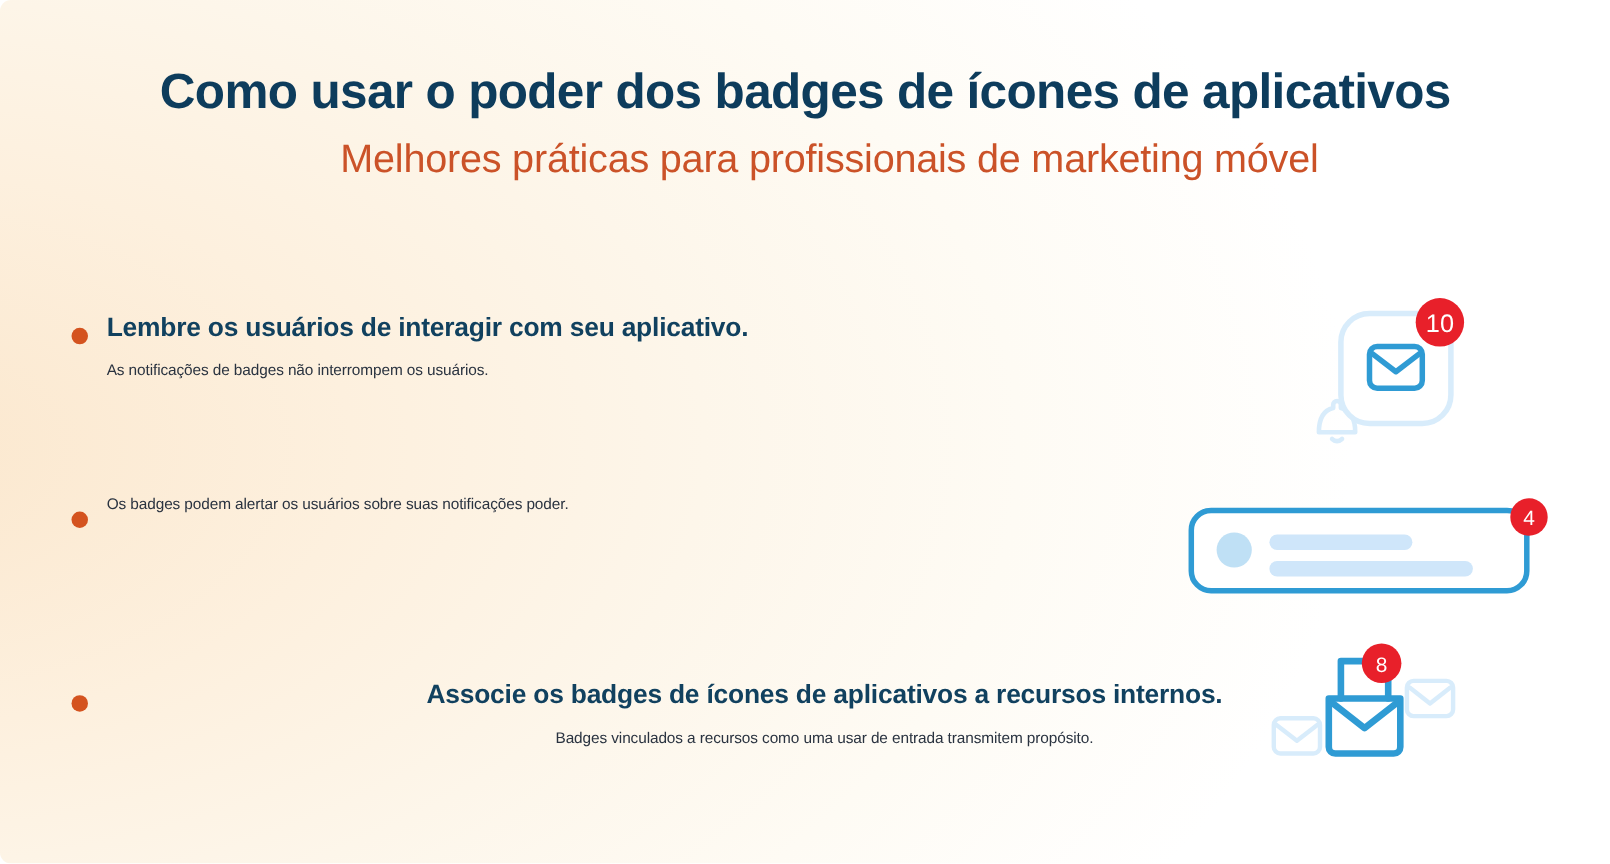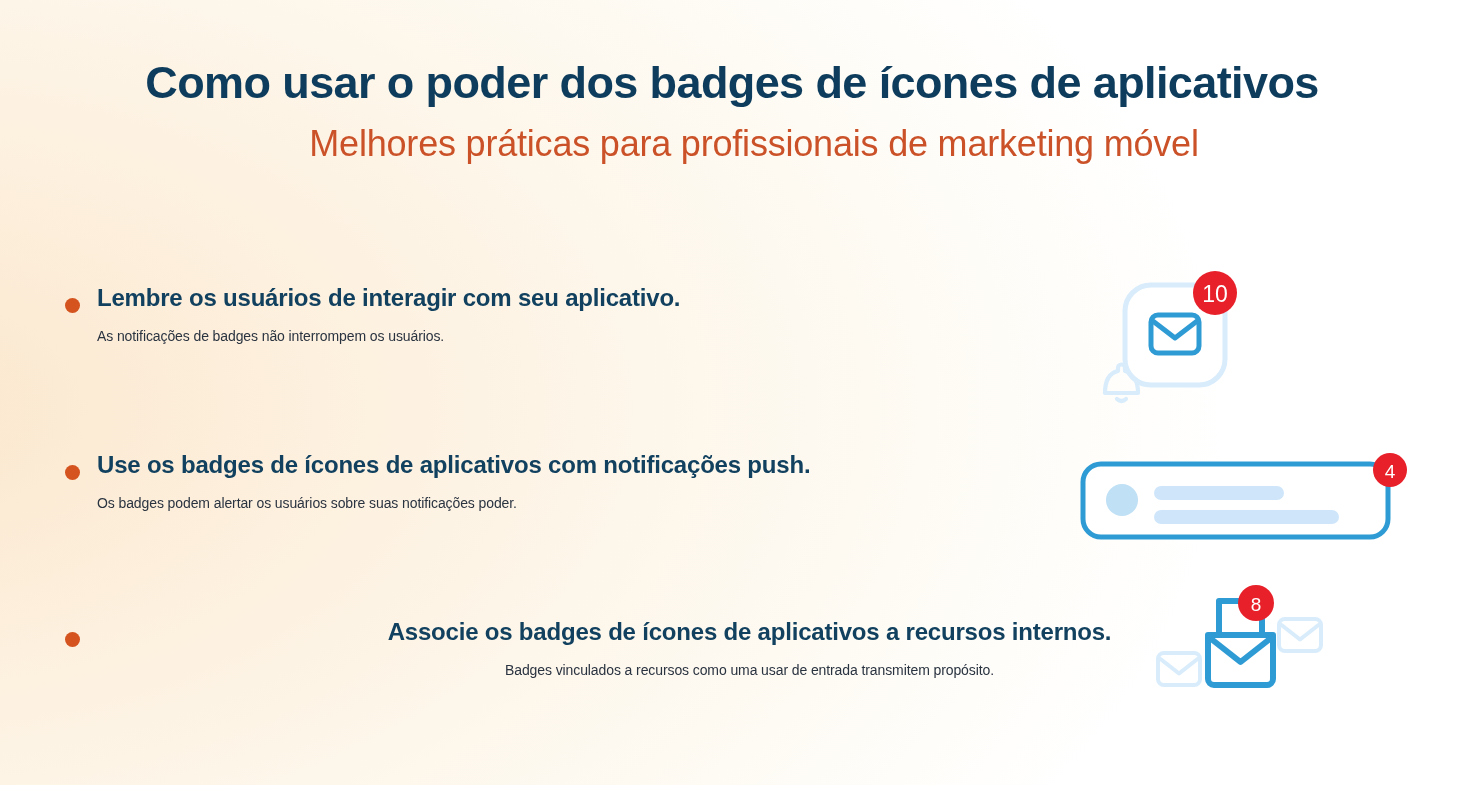--- a/index.html
+++ b/index.html
@@ -15,20 +15,21 @@
   }
 
   .slide {
     position: relative;
     width: 1464px;
     height: 785px;
     box-sizing: border-box;
     background:
       radial-gradient(115% 125% at -8% 52%, #fbe7cd 0%, #fdf0de 26%, #fdf6ea 45%, #fefbf4 62%, #ffffff 80%);
     overflow: hidden;
+    border-radius: 10px;
   }
 
   
   .header {
     position: absolute;
     top: 58px;
     left: 0;
     width: 1464px;
     text-align: center;
   }
@@ -91,21 +92,21 @@
     font-weight: 400;
     letter-spacing: -0.1px;
     color: #2a3340;
     white-space: nowrap;
   }
 
   
   .art {
     position: absolute;
   }
-  .art-1 { left: 1082px; top: 265px; width: 190px; height: 150px; }
+  .art-1 { left: 1176px; top: 265px; width: 190px; height: 150px; }
   .art-2 { left: 1070px; top: 448px; width: 350px; height: 105px; }
   .art-3 { left: 1140px; top: 583px; width: 200px; height: 120px; }
 
   svg { display: block; overflow: visible; }
 </style>
 </head>
 <body>
 
 <div class="slide">
 
@@ -117,21 +118,20 @@
   <div class="rows">
 
     <div class="row">
       <span class="bullet-dot"></span>
       <p class="row-heading">Lembre os usuários de interagir com seu aplicativo.</p>
       <p class="row-sub">As notificações de badges não interrompem os usuários.</p>
     </div>
 
     <div class="row">
       <span class="bullet-dot"></span>
-      <p class="row-heading">Use os badges de ícones de aplicativos com notificações push.</p>
       <p class="row-sub">Os badges podem alertar os usuários sobre suas notificações poder.</p>
     </div>
 
     <div class="row">
       <span class="bullet-dot"></span>
       <p class="row-heading">Associe os badges de ícones de aplicativos a recursos internos.</p>
       <p class="row-sub">Badges vinculados a recursos como uma usar de entrada transmitem propósito.</p>
     </div>
 
   </div>

